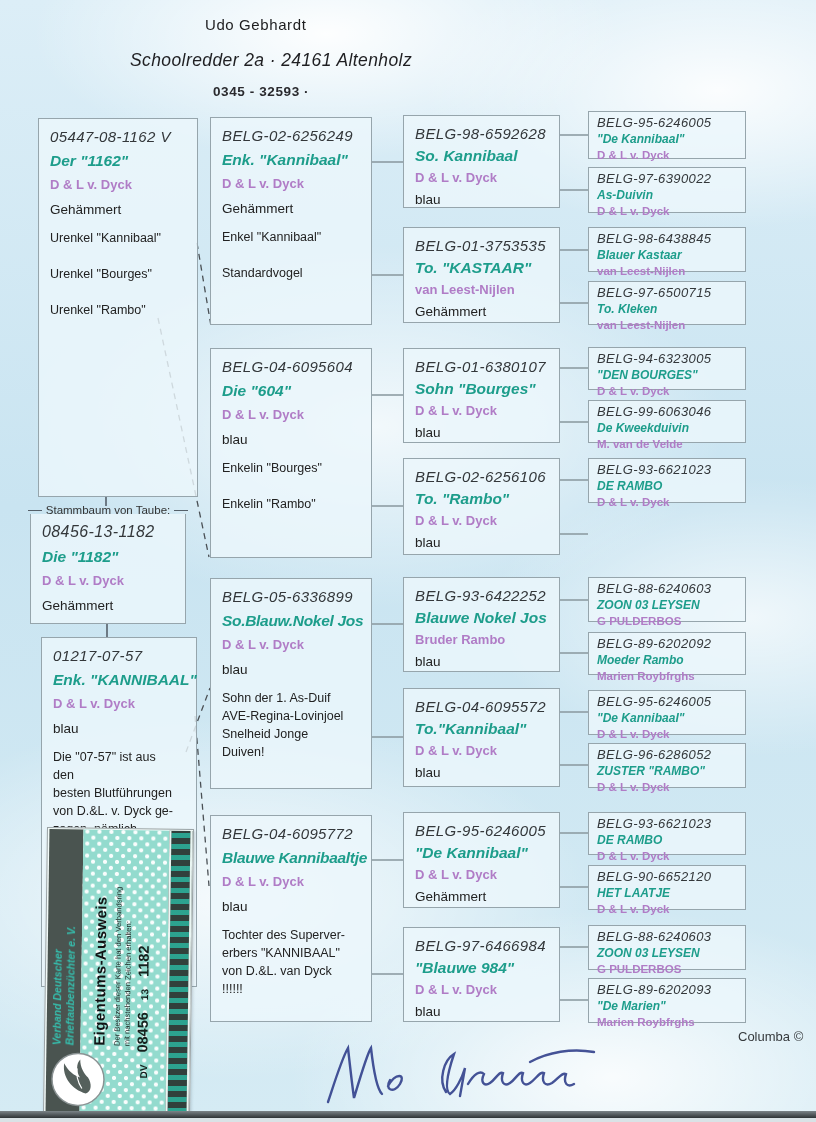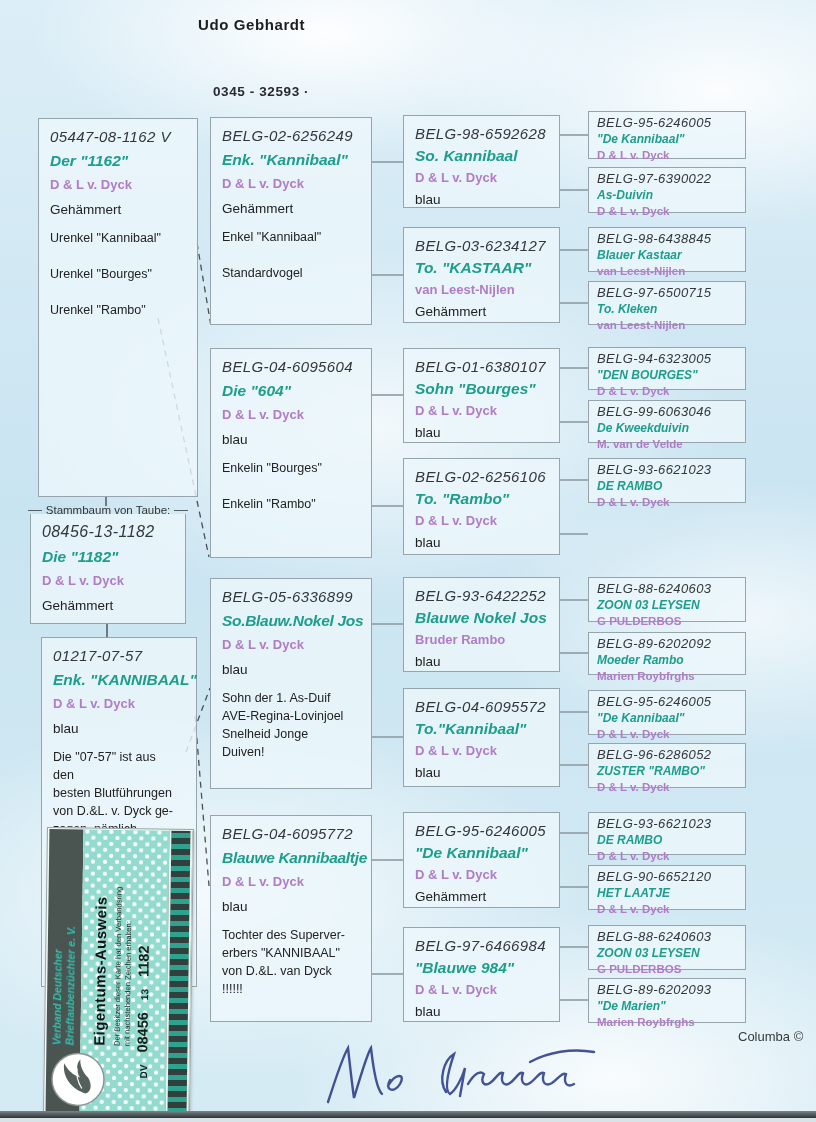--- a/index.html
+++ b/index.html
@@ -8,21 +8,21 @@
     font-family:"Liberation Sans", sans-serif;color:#222;
     background:
       radial-gradient(420px 180px at 40% 3%, rgba(255,255,255,.95), rgba(255,255,255,0) 70%),
       radial-gradient(420px 200px at 88% 8%, rgba(255,255,255,.9), rgba(255,255,255,0) 70%),
       radial-gradient(500px 260px at 46% 38%, rgba(255,255,255,.75), rgba(255,255,255,0) 70%),
       radial-gradient(380px 200px at 92% 55%, rgba(255,255,255,.7), rgba(255,255,255,0) 70%),
       radial-gradient(520px 260px at 28% 80%, rgba(255,255,255,.8), rgba(255,255,255,0) 70%),
       radial-gradient(460px 240px at 75% 96%, rgba(255,255,255,.85), rgba(255,255,255,0) 70%),
       linear-gradient(180deg,#dceef7,#c9e4f1 45%,#d5ebf4);
   }
-  .hdr-name{position:absolute;left:198px;top:16px;font-size:15px;font-weight:bold;color:#1d1d1f;letter-spacing:.6px;filter:blur(.3px);}
+  .hdr-name{position:absolute;left:205px;top:16px;font-size:15px;font-weight:normal;color:#1d1d1f;letter-spacing:.6px;filter:blur(.3px);}
   .hdr-addr{position:absolute;left:130px;top:50px;font-size:17.5px;font-style:italic;color:#1f1f22;letter-spacing:.4px;}
   .hdr-phone{position:absolute;left:213px;top:84px;font-size:13.5px;font-weight:bold;color:#2a2a2e;letter-spacing:.6px;}
 
   .connect{position:absolute;left:0;top:0;}
 
   .pbox{position:absolute;background:rgba(236,247,251,.82);border:1px solid #96a5ac;box-sizing:border-box;padding:9px 18px 4px 11px;line-height:1.15;}
   .ring{font-style:italic;font-size:15px;color:#33373a;letter-spacing:.4px;white-space:nowrap;}
   .pname{font-style:italic;font-weight:bold;font-size:15.5px;color:#1d9d8b;margin-top:7px;white-space:nowrap;}
   .owner{font-weight:bold;font-size:13px;color:#b07cc6;margin-top:8px;white-space:nowrap;}
   .pcolor{font-size:13.5px;color:#222;margin-top:9px;}
@@ -58,20 +58,21 @@
   .signature{position:absolute;left:322px;top:1036px;}
   .scan-bottom{position:absolute;left:0;top:1111px;width:816px;height:7px;background:linear-gradient(180deg,#7b8488,#2e3336);}
   .scan-bottom2{position:absolute;left:0;top:1118px;width:816px;height:4px;background:#d9e2e6;}
 </style>
 </head>
 <body>
 
 <div class="page">
 
   <div class="hdr-name">Udo Gebhardt</div>
+  <div class="hdr-addr">Schoolredder 2a   ·   24161 Altenholz</div>
   <div class="hdr-phone">0345 - 32593  ·</div>
 
   <svg class="connect" width="816" height="1122">
     <g stroke="#8d9ca3" stroke-width="1.6">
       <line x1="372" y1="162" x2="403" y2="162"></line>
         <line x1="372" y1="275" x2="403" y2="275"></line>
       <line x1="372" y1="395" x2="403" y2="395"></line>
         <line x1="372" y1="506" x2="403" y2="506"></line>
       <line x1="372" y1="624" x2="403" y2="624"></line>
         <line x1="372" y1="737" x2="403" y2="737"></line>
@@ -180,21 +181,21 @@
 von D.&amp;L. van Dyck !!!!!!</div>
   </div>
 
   <div class="pbox" style="left:403px;top:115px;width:157px;height:93px">
     <div class="ring">BELG-98-6592628</div>
     <div class="pname" style="margin-top:5px">So. Kannibaal</div>
     <div class="owner" style="margin-top:6px">D &amp; L v. Dyck</div>
     <div class="pcolor" style="margin-top:6px">blau</div>
   </div>
   <div class="pbox" style="left:403px;top:227px;width:157px;height:96px">
-    <div class="ring">BELG-03-6234127</div>
+    <div class="ring">BELG-01-3753535</div>
     <div class="pname" style="margin-top:5px">To. "KASTAAR"</div>
     <div class="owner" style="margin-top:6px">van Leest-Nijlen</div>
     <div class="pcolor" style="margin-top:6px">Gehämmert</div>
   </div>
   <div class="pbox" style="left:403px;top:348px;width:157px;height:95px">
     <div class="ring">BELG-01-6380107</div>
     <div class="pname" style="margin-top:5px">Sohn "Bourges"</div>
     <div class="owner" style="margin-top:6px">D &amp; L v. Dyck</div>
     <div class="pcolor" style="margin-top:6px">blau</div>
   </div>

